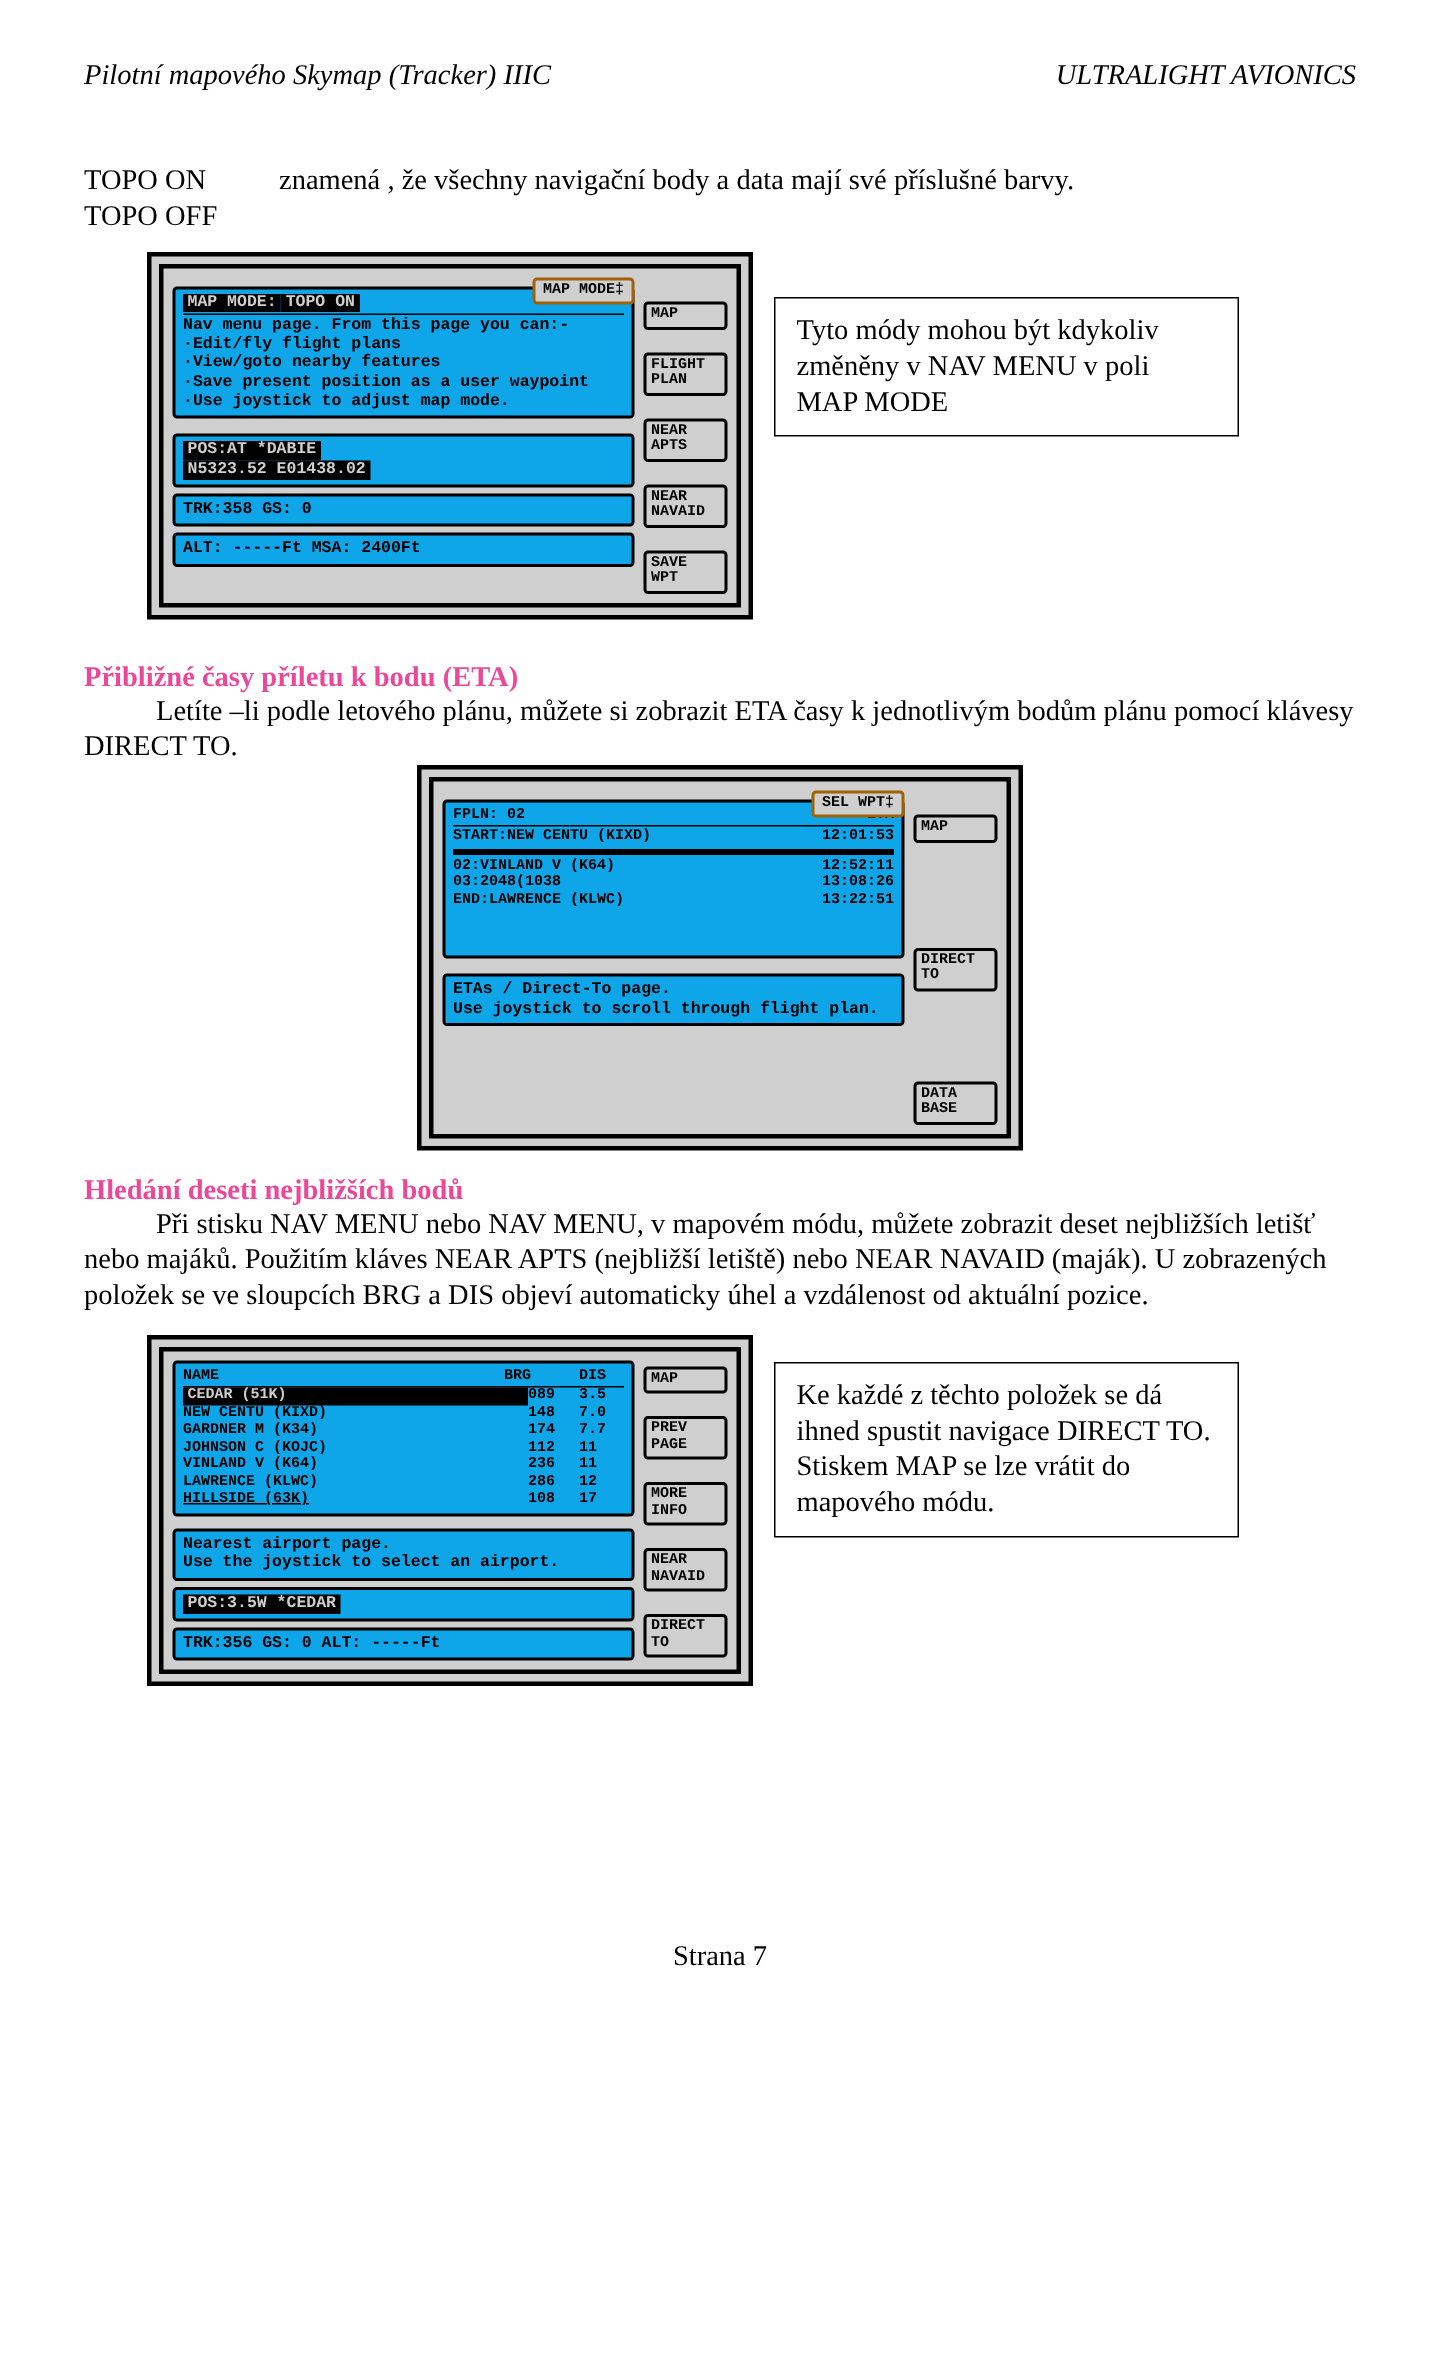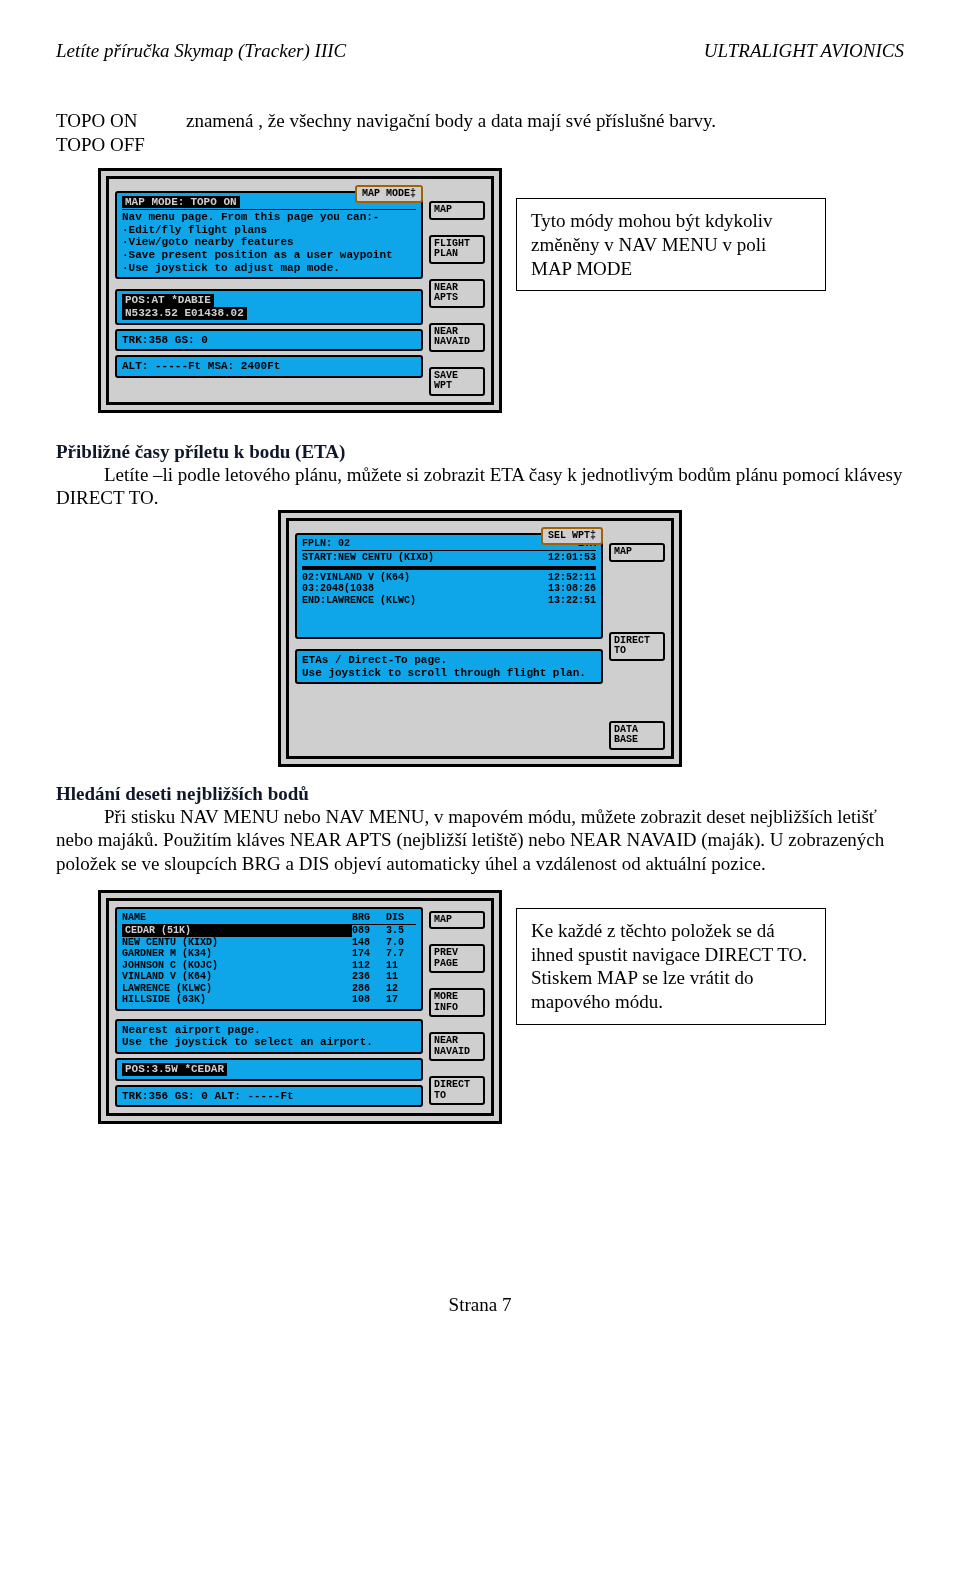--- a/index.html
+++ b/index.html
@@ -49,21 +49,21 @@
   }
   .callout2{
     border:1px solid #000;
     padding:10px 14px;
     width:280px;
     font-size:19px;
     line-height:1.25;
     margin-top:18px;
   }
   .h-blue{
-    color:#0f172a;
+    color:#ec4899;
     font-weight:bold;
     margin-top:10px;
   }
   .indent{
     margin-left:48px;
   }
   .para{
     line-height:1.25;
   }
   .ftr{
@@ -145,21 +145,21 @@
     margin-right:auto;
     width:400px;
   }
 </style>
 </head>
 <body>
 
 <div class="page">
 
   <div class="hdr">
-    <span>Letíte příručka Skymap (Tracker) IIIC</span>
+    <span>Pilotní mapového Skymap (Tracker) IIIC</span>
     <span>ULTRALIGHT AVIONICS</span>
   </div>
 
   <div class="def-row">
     <div class="def-label">TOPO ON</div>
     <div class="def-text">znamená , že všechny navigační body a data mají své příslušné barvy.</div>
   </div>
   <div class="def-row">
     <div class="def-label">TOPO OFF</div>
   </div>
@@ -254,21 +254,21 @@
     <span class="indent"></span><span>Při stisku NAV MENU nebo NAV MENU, v mapovém módu, můžete zobrazit deset nejbližších letišť nebo majáků. Použitím kláves NEAR APTS (nejbližší letiště) nebo NEAR NAVAID (maják). U zobrazených položek se ve sloupcích BRG a DIS objeví automaticky úhel a vzdálenost od aktuální pozice.</span>
   </div>
 
   <div class="cluster" style="margin-top:14px">
 
     <div class="lcd" style="width:370px;margin-left:50px">
       <div class="main">
         <div class="panel">
           <div class="tblrow" style="border-bottom:1px solid #000;padding-bottom:1px">
             <span style="flex:1">NAME</span>
-            <span style="width:34px">BRG</span>
+            <span style="width:50px">BRG</span>
             <span style="width:30px">DIS</span>
           </div>
           <div id="near-rows">
               <div class="tblrow">
                 <span class="inv" style="flex: 1 1 0%;">CEDAR (51K)</span>
                 <span style="width: 34px;">089</span>
                 <span style="width: 30px;">3.5</span>
               </div>
               <div class="tblrow">
                 <span style="flex: 1 1 0%;">NEW CENTU (KIXD)</span>
@@ -289,21 +289,21 @@
                 <span style="flex: 1 1 0%;">VINLAND V (K64)</span>
                 <span style="width: 34px;">236</span>
                 <span style="width: 30px;">11</span>
               </div>
               <div class="tblrow">
                 <span style="flex: 1 1 0%;">LAWRENCE (KLWC)</span>
                 <span style="width: 34px;">286</span>
                 <span style="width: 30px;">12</span>
               </div>
               <div class="tblrow">
-                <span style="flex: 1 1 0%;">HILLSIDE (63K)</span>
+                <span style="flex: 1 1 0%; text-decoration: underline;">HILLSIDE (63K)</span>
                 <span style="width: 34px;">108</span>
                 <span style="width: 30px;">17</span>
               </div>
             </div>
         </div>
         <div class="panel" style="margin-top:4px">
           <div>Nearest airport page.</div>
           <div>Use the joystick to select an airport.</div>
         </div>
         <div class="panel"><span class="inv">POS:3.5W *CEDAR</span></div>

